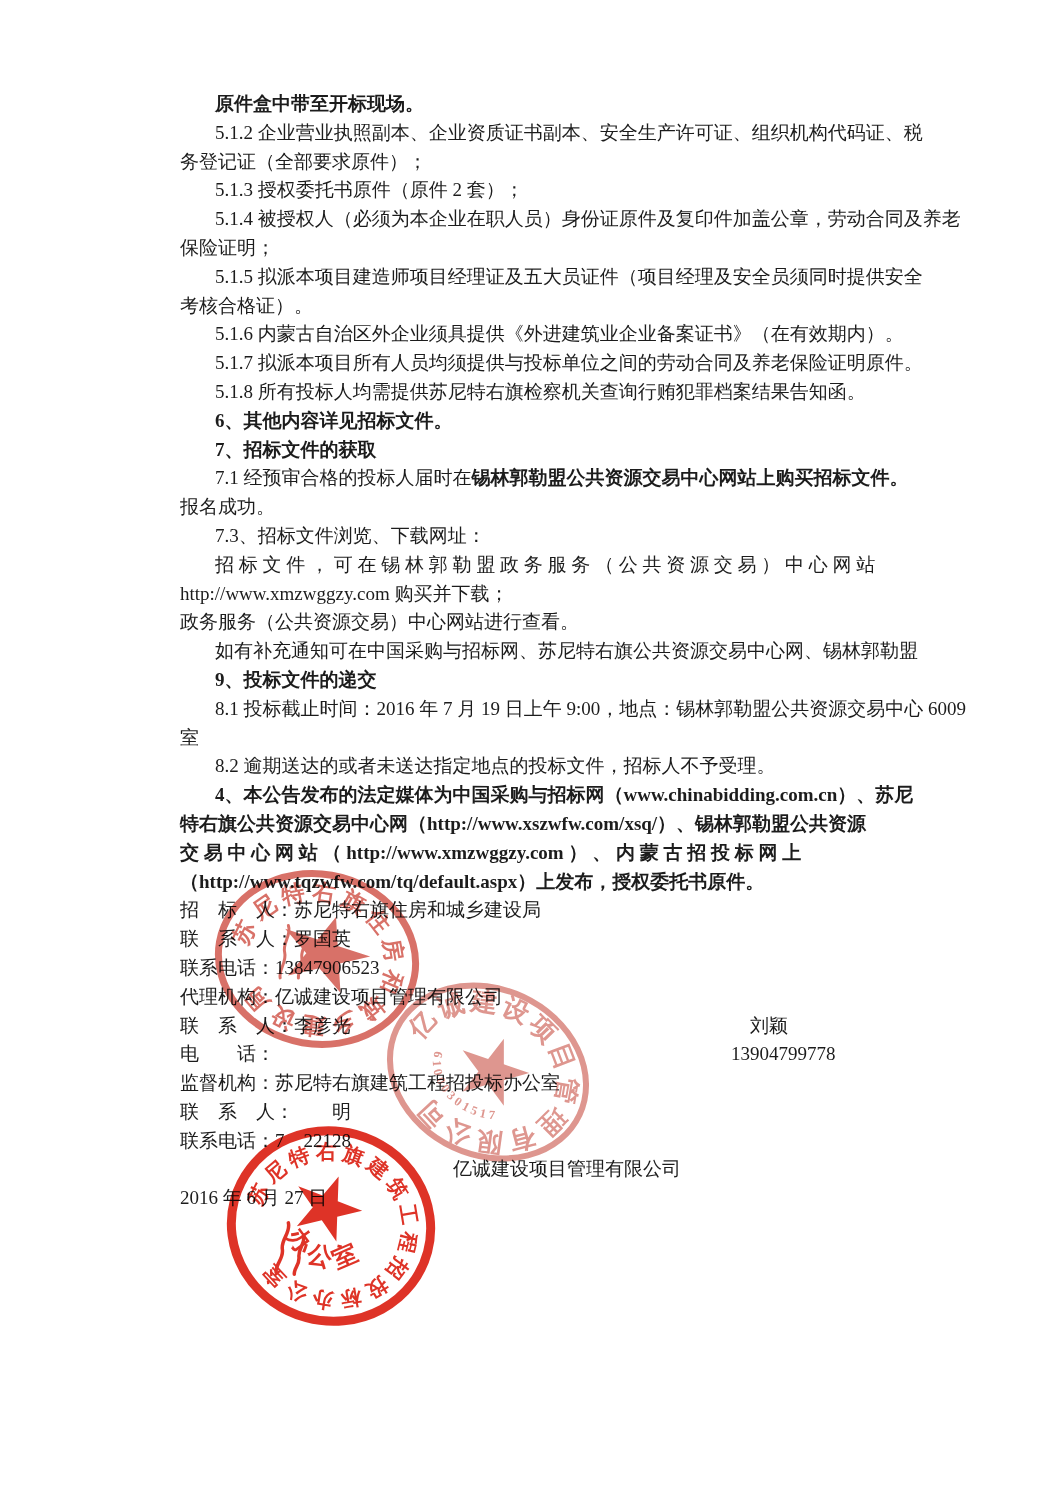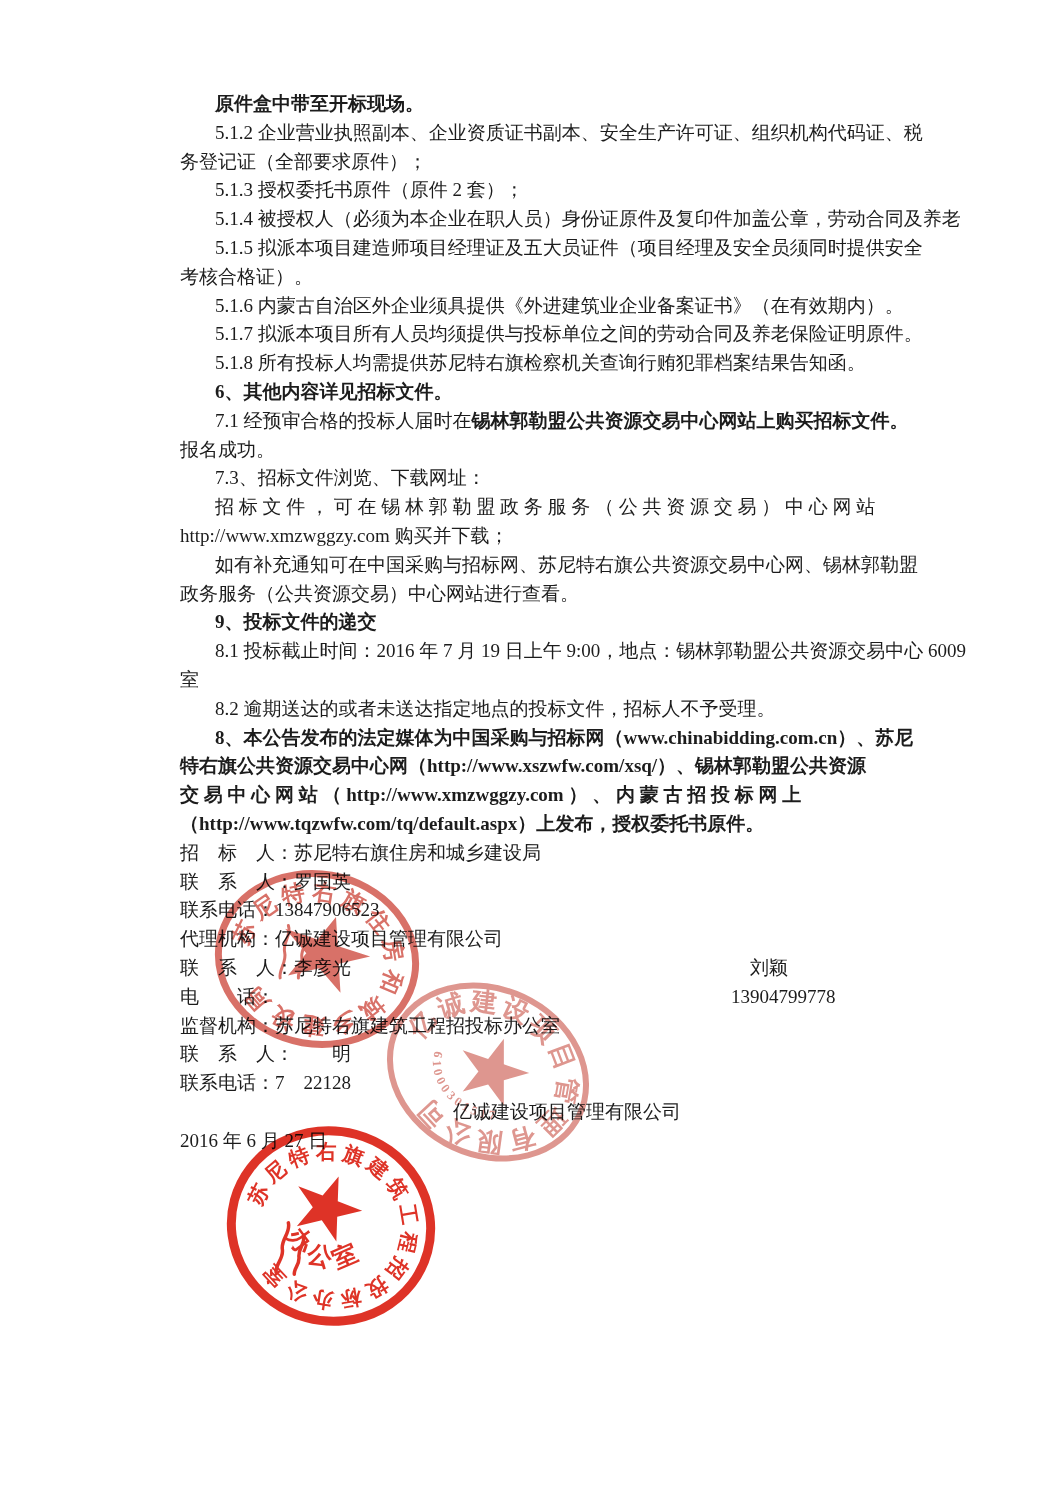--- a/index.html
+++ b/index.html
@@ -21,38 +21,40 @@
 </style>
 </head>
 <body>
 
 <div class="doc">
   <div class="ln b ind">原件盒中带至开标现场。</div>
   <div class="ln ind">5.1.2 企业营业执照副本、企业资质证书副本、安全生产许可证、组织机构代码证、税</div>
   <div class="ln">务登记证（全部要求原件）；</div>
   <div class="ln ind">5.1.3 授权委托书原件（原件 2 套）；</div>
   <div class="ln ind">5.1.4 被授权人（必须为本企业在职人员）身份证原件及复印件加盖公章，劳动合同及养老</div>
+  <div class="ln">保险证明；</div>
   <div class="ln ind">5.1.5 拟派本项目建造师项目经理证及五大员证件（项目经理及安全员须同时提供安全</div>
   <div class="ln">考核合格证）。</div>
   <div class="ln ind">5.1.6 内蒙古自治区外企业须具提供《外进建筑业企业备案证书》（在有效期内）。</div>
   <div class="ln ind">5.1.7 拟派本项目所有人员均须提供与投标单位之间的劳动合同及养老保险证明原件。</div>
   <div class="ln ind">5.1.8 所有投标人均需提供苏尼特右旗检察机关查询行贿犯罪档案结果告知函。</div>
   <div class="ln b ind">6、其他内容详见招标文件。</div>
+  <div class="ln b ind">7、招标文件的获取</div>
   <div class="ln ind"><span>7.1 经预审合格的投标人届时在</span><span class="b">锡林郭勒盟公共资源交易中心网站上购买招标文件。</span></div>
   <div class="ln">报名成功。</div>
   <div class="ln ind">7.3、招标文件浏览、下载网址：</div>
   <div class="ln ind">招 标 文 件 ， 可 在 锡 林 郭 勒 盟 政 务 服 务 （ 公 共 资 源 交 易 ） 中 心 网 站</div>
   <div class="ln">http://www.xmzwggzy.com 购买并下载；</div>
+  <div class="ln">政务服务（公共资源交易）中心网站进行查看。</div>
   <div class="ln ind">如有补充通知可在中国采购与招标网、苏尼特右旗公共资源交易中心网、锡林郭勒盟</div>
-  <div class="ln">政务服务（公共资源交易）中心网站进行查看。</div>
   <div class="ln b ind">9、投标文件的递交</div>
   <div class="ln ind">8.1 投标截止时间：2016 年 7 月 19 日上午 9:00，地点：锡林郭勒盟公共资源交易中心 6009</div>
   <div class="ln">室</div>
   <div class="ln ind">8.2 逾期送达的或者未送达指定地点的投标文件，招标人不予受理。</div>
-  <div class="ln b ind">8、本公告发布的法定媒体为中国采购与招标网（www.chinabidding.com.cn）、苏尼</div>
+  <div class="ln b ind">4、本公告发布的法定媒体为中国采购与招标网（www.chinabidding.com.cn）、苏尼</div>
   <div class="ln b">特右旗公共资源交易中心网（http://www.xszwfw.com/xsq/）、锡林郭勒盟公共资源</div>
   <div class="ln b">交 易 中 心 网 站 （ http://www.xmzwggzy.com ） 、 内 蒙 古 招 投 标 网 上</div>
   <div class="ln b">（http://www.tqzwfw.com/tq/default.aspx）上发布，授权委托书原件。</div>
 
   <div class="ln">招　标　人：苏尼特右旗住房和城乡建设局</div>
   <div class="ln">联　系　人：罗国英</div>
   <div class="ln">联系电话：13847906523</div>
   <div class="ln">代理机构：亿诚建设项目管理有限公司</div>
   <div class="ln">联　系　人：李彦光　　　　　　　　　　　　　　　　　　　　　刘颖</div>
   <div class="ln">电　　话：　　　　　　　　　　　　　　　　　　　　　　　　13904799778</div>

